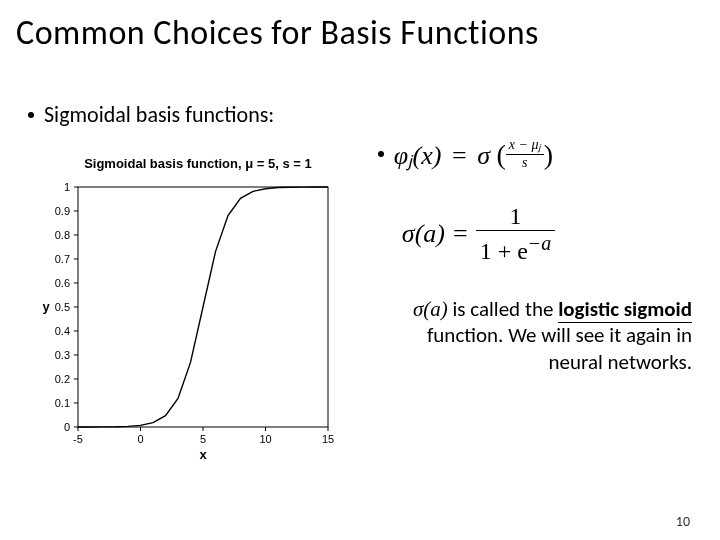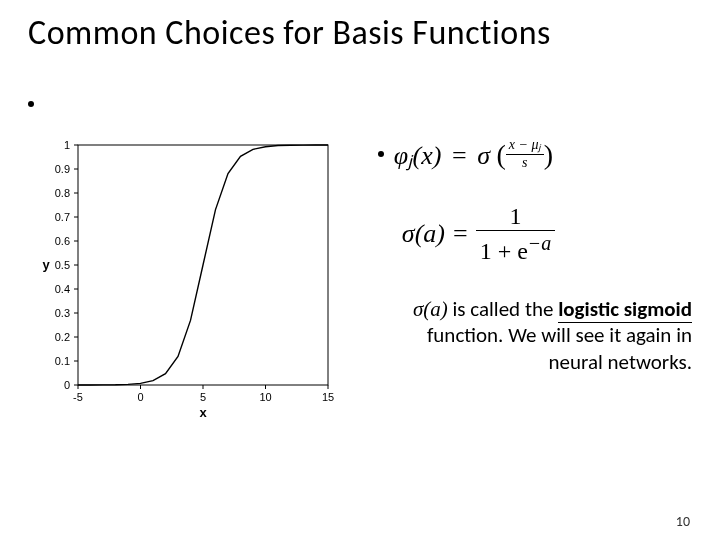--- a/index.html
+++ b/index.html
@@ -7,21 +7,21 @@
     width: 720px; height: 540px;
     background: #fff;
     font-family: Calibri, Arial, sans-serif;
     color: #000;
     position: relative;
     overflow: hidden;
   }
   .title {
     font-size: 34px;
     font-weight: 400;
-    padding: 12px 16px 8px 28px;
+    padding: 12px 16px 8px 16px;
     letter-spacing: 0.5px;
   }
   .content {
     display: flex;
     padding: 40px 28px 0 28px;
     gap: 20px;
   }
   .left-col { flex: 1.05; }
   .right-col { flex: 1; display: flex; flex-direction: column; gap: 30px; padding-top: 0; margin-top: 36px; }
   .bullet-row {
@@ -76,23 +76,25 @@
 </head>
 <body>
 
 <div class="title">Common Choices for Basis Functions</div>
 
 <div class="content">
 
   <div class="left-col">
     <div class="bullet-row">
       <span class="bullet-dot"></span>
+      <span>Sigmoidal basis functions:</span>
     </div>
 
     <div class="chart-wrap">
+      <div class="chart-title">Sigmoidal basis function, μ = 5, s = 1</div>
       <div class="chart-box">
         <svg class="plot" viewBox="0 0 300 285">
 
           <rect x="40" y="10" width="250" height="240" fill="none" stroke="#000" stroke-width="1"></rect>
 
           <g>
             <line class="tick" x1="36" x2="40" y1="250" y2="250"></line>
               <text class="axis-text" x="32" y="254" text-anchor="end">0</text>
             <line class="tick" x1="36" x2="40" y1="226" y2="226"></line>
               <text class="axis-text" x="32" y="230" text-anchor="end">0.1</text>

